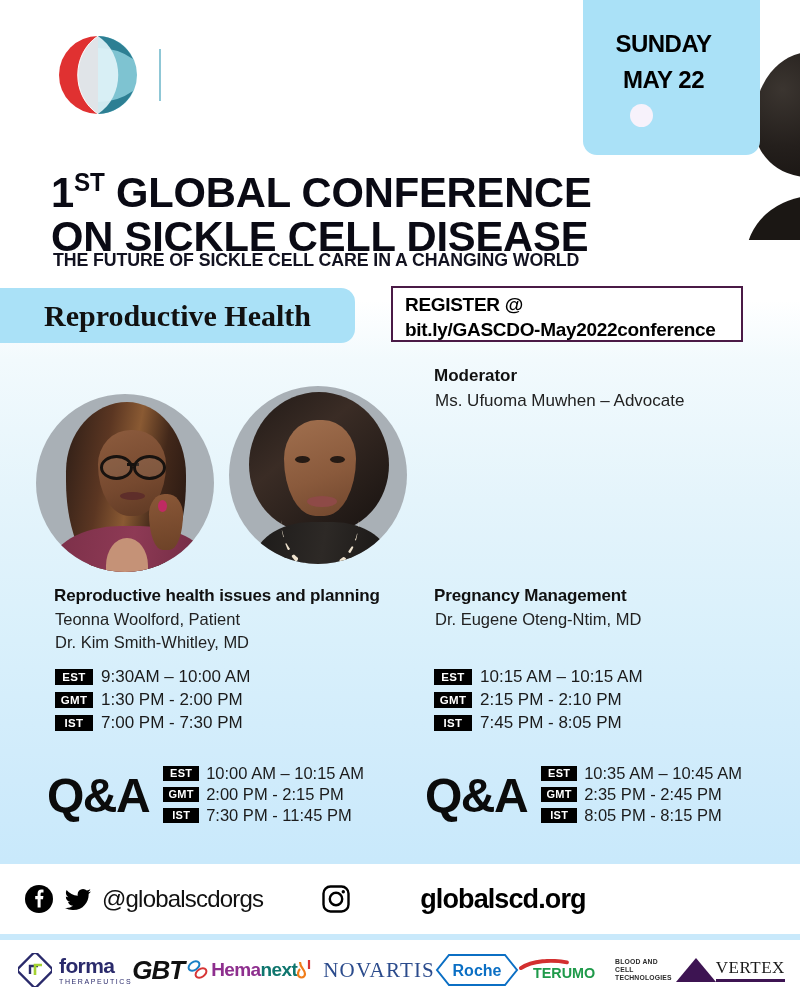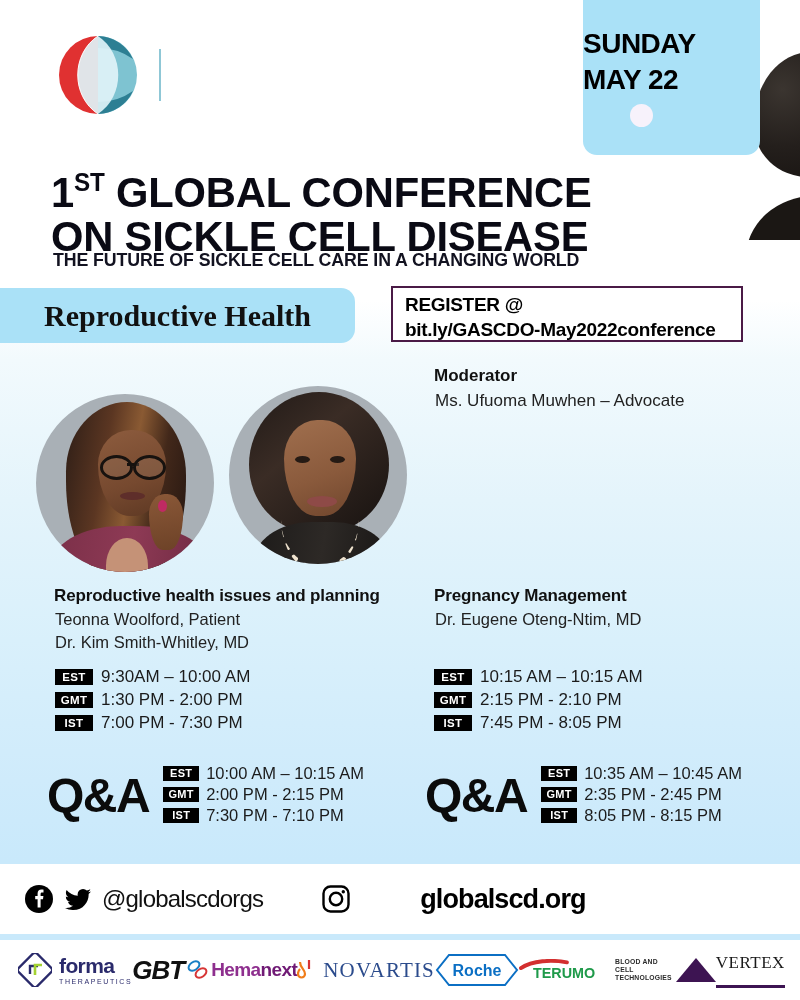--- a/index.html
+++ b/index.html
@@ -63,24 +63,24 @@
     left: 583px;
     top: 0;
     width: 177px;
     height: 155px;
     background: #aae1f7;
     border-radius: 0 0 14px 14px;
     color: #000;
   }
   .date-badge .dl {
     font-weight: bold;
-    font-size: 28px;
+    font-size: 24px;
     letter-spacing: -0.5px;
     line-height: 36px;
-    text-align: left;
+    text-align: center;
     padding-right: 16px;
   }
   .date-badge .dl.l1 { margin-top: 26px; }
   .date-badge .dot {
     position: absolute;
     left: 47px;
     top: 104px;
     width: 23px;
     height: 23px;
     border-radius: 50%;
@@ -416,21 +416,21 @@
     font-size: 7px; color: #2a2a6b; letter-spacing: 1.6px; margin-top: 2px;
   }
 
   .sp-gbt {
     font-size: 26px; font-weight: bold; font-style: italic; color: #111; letter-spacing: -1px;
   }
   .sp-gbt-mark { width: 26px; height: 26px; margin-left: 1px; }
 
   .sp-hema { font-size: 19px; font-weight: bold; letter-spacing: -0.6px; }
   .sp-hema .a { color: #8e2f8e; }
-  .sp-hema .b { color: #701a75; }
+  .sp-hema .b { color: #0f766e; }
 
   .sp-nov-mark { width: 19px; height: 24px; margin-right: 7px; }
   .sp-nov-text {
     font-family: Liberation Serif, serif;
     font-size: 21px; color: #2b4b8c; letter-spacing: 1.2px;
   }
 
   .sp-roche { width: 84px; height: 34px; }
 
   .sp-terumo { display: flex; align-items: center; }
@@ -443,21 +443,21 @@
   .sp-vertex-tri {
     width: 0; height: 0;
     border-left: 20px solid transparent;
     border-right: 20px solid transparent;
     border-bottom: 24px solid #3d1452;
     margin: 0 auto 1px;
   }
   .sp-vertex-name {
     font-family: "Liberation Serif", serif;
     font-size: 17px; color: #1a1a1a; letter-spacing: 0.5px;
-    border-bottom: 3px solid #3d1452; padding-bottom: 12px;
+    border-bottom: 3px solid #3d1452; padding-bottom: 1px;
   }
 </style>
 </head>
 <body>
 
 <div id="poster">
 
   <div class="corner-photo">
     <div class="head"></div>
     <div class="shoulder"></div>
@@ -575,21 +575,21 @@
       <div class="trow">
         <span class="tz">EST</span>
         <span class="tval">10:00 AM – 10:15 AM</span>
       </div>
       <div class="trow">
         <span class="tz">GMT</span>
         <span class="tval">2:00 PM - 2:15 PM</span>
       </div>
       <div class="trow">
         <span class="tz">IST</span>
-        <span class="tval">7:30 PM - 7:10 PM</span>
+        <span class="tval">7:30 PM - 11:45 PM</span>
       </div>
     </div>
   </div>
 
   <div class="qa" id="qa-right">
     <div class="qa-label">Q&amp;A</div>
     <div>
       <div class="trow">
         <span class="tz">EST</span>
         <span class="tval">10:35 AM – 10:45 AM</span>

